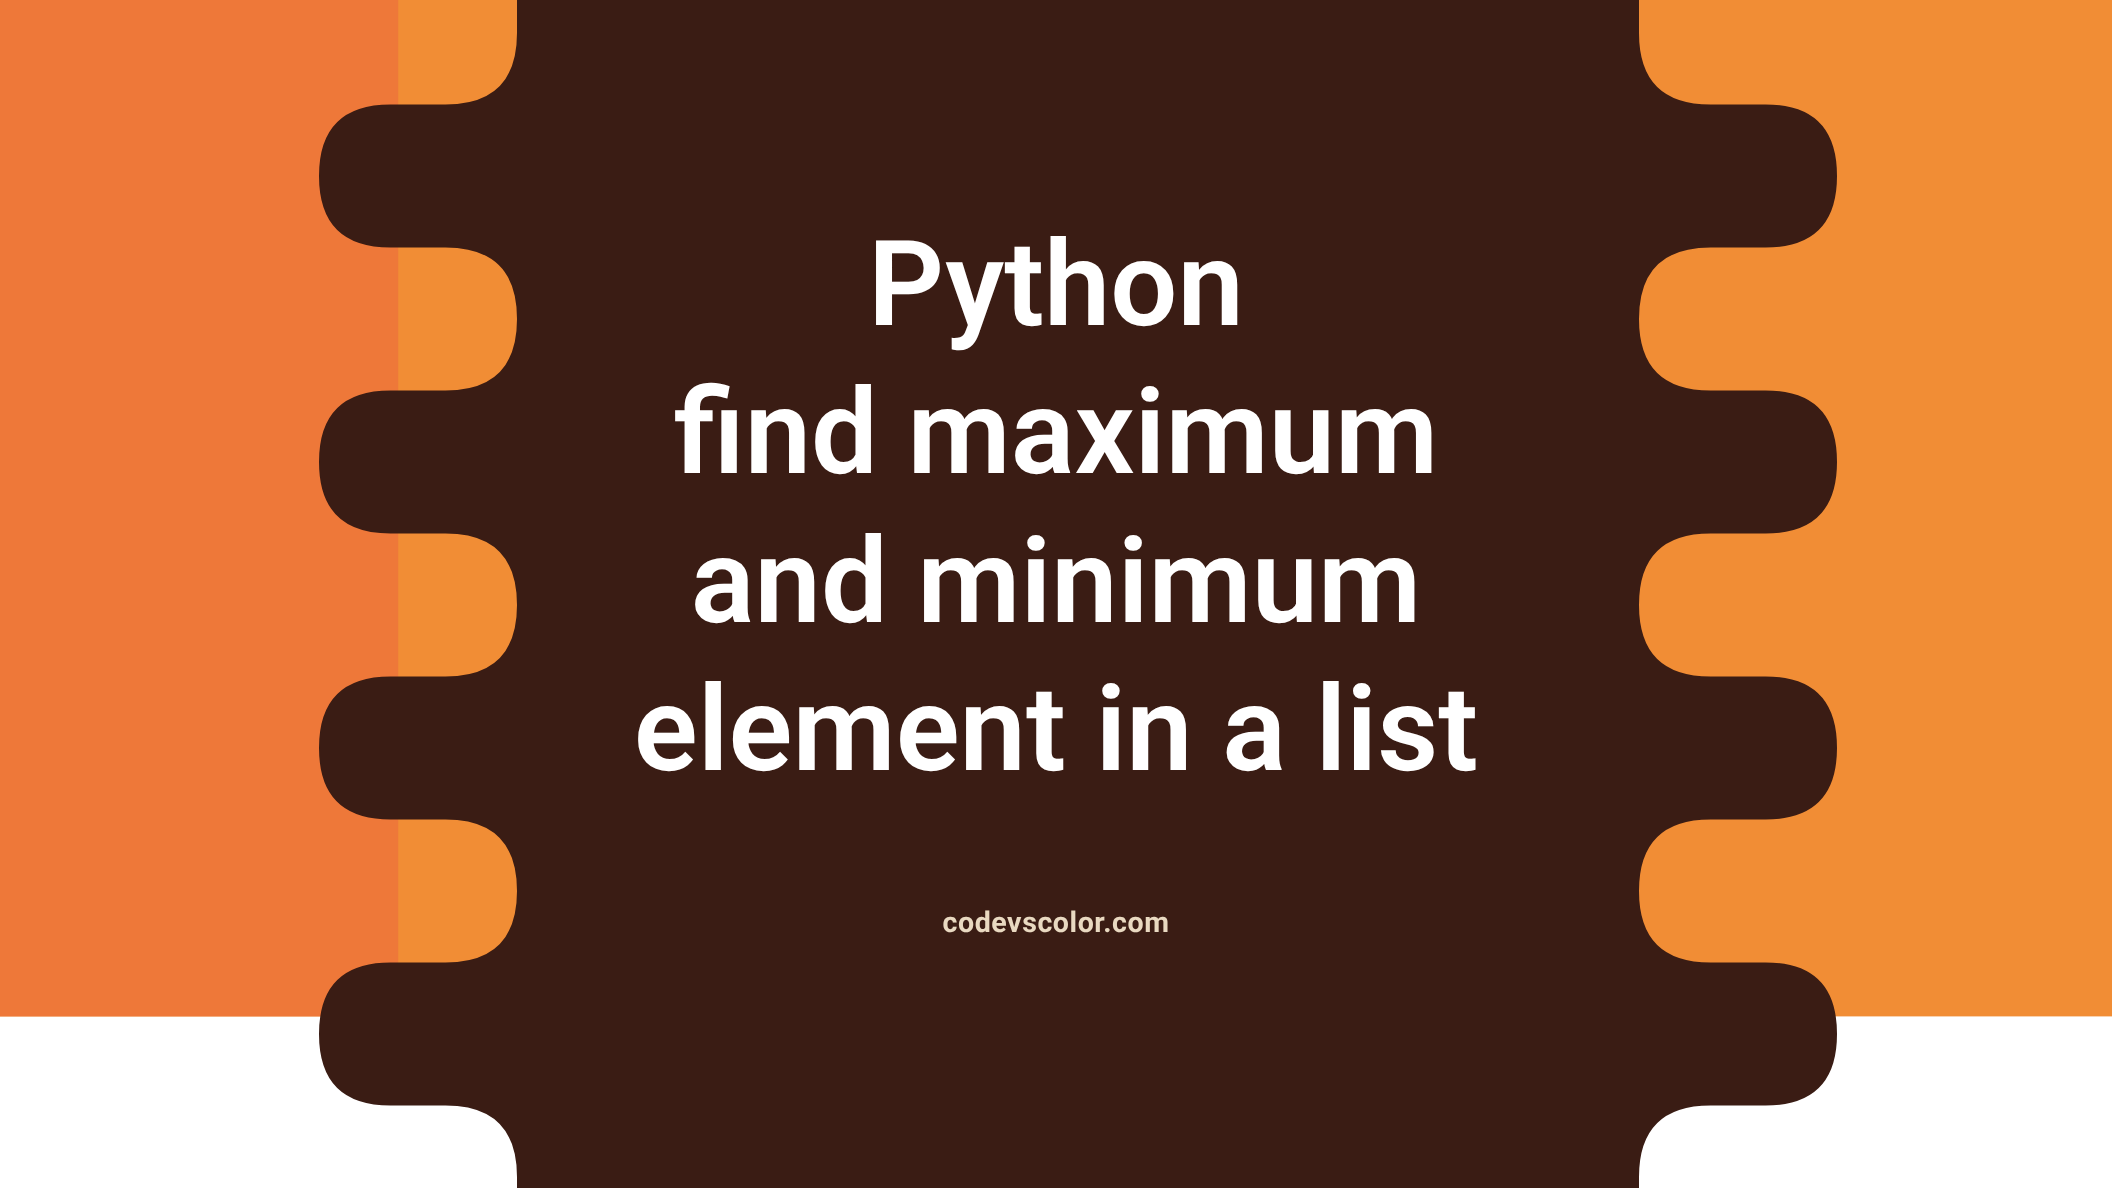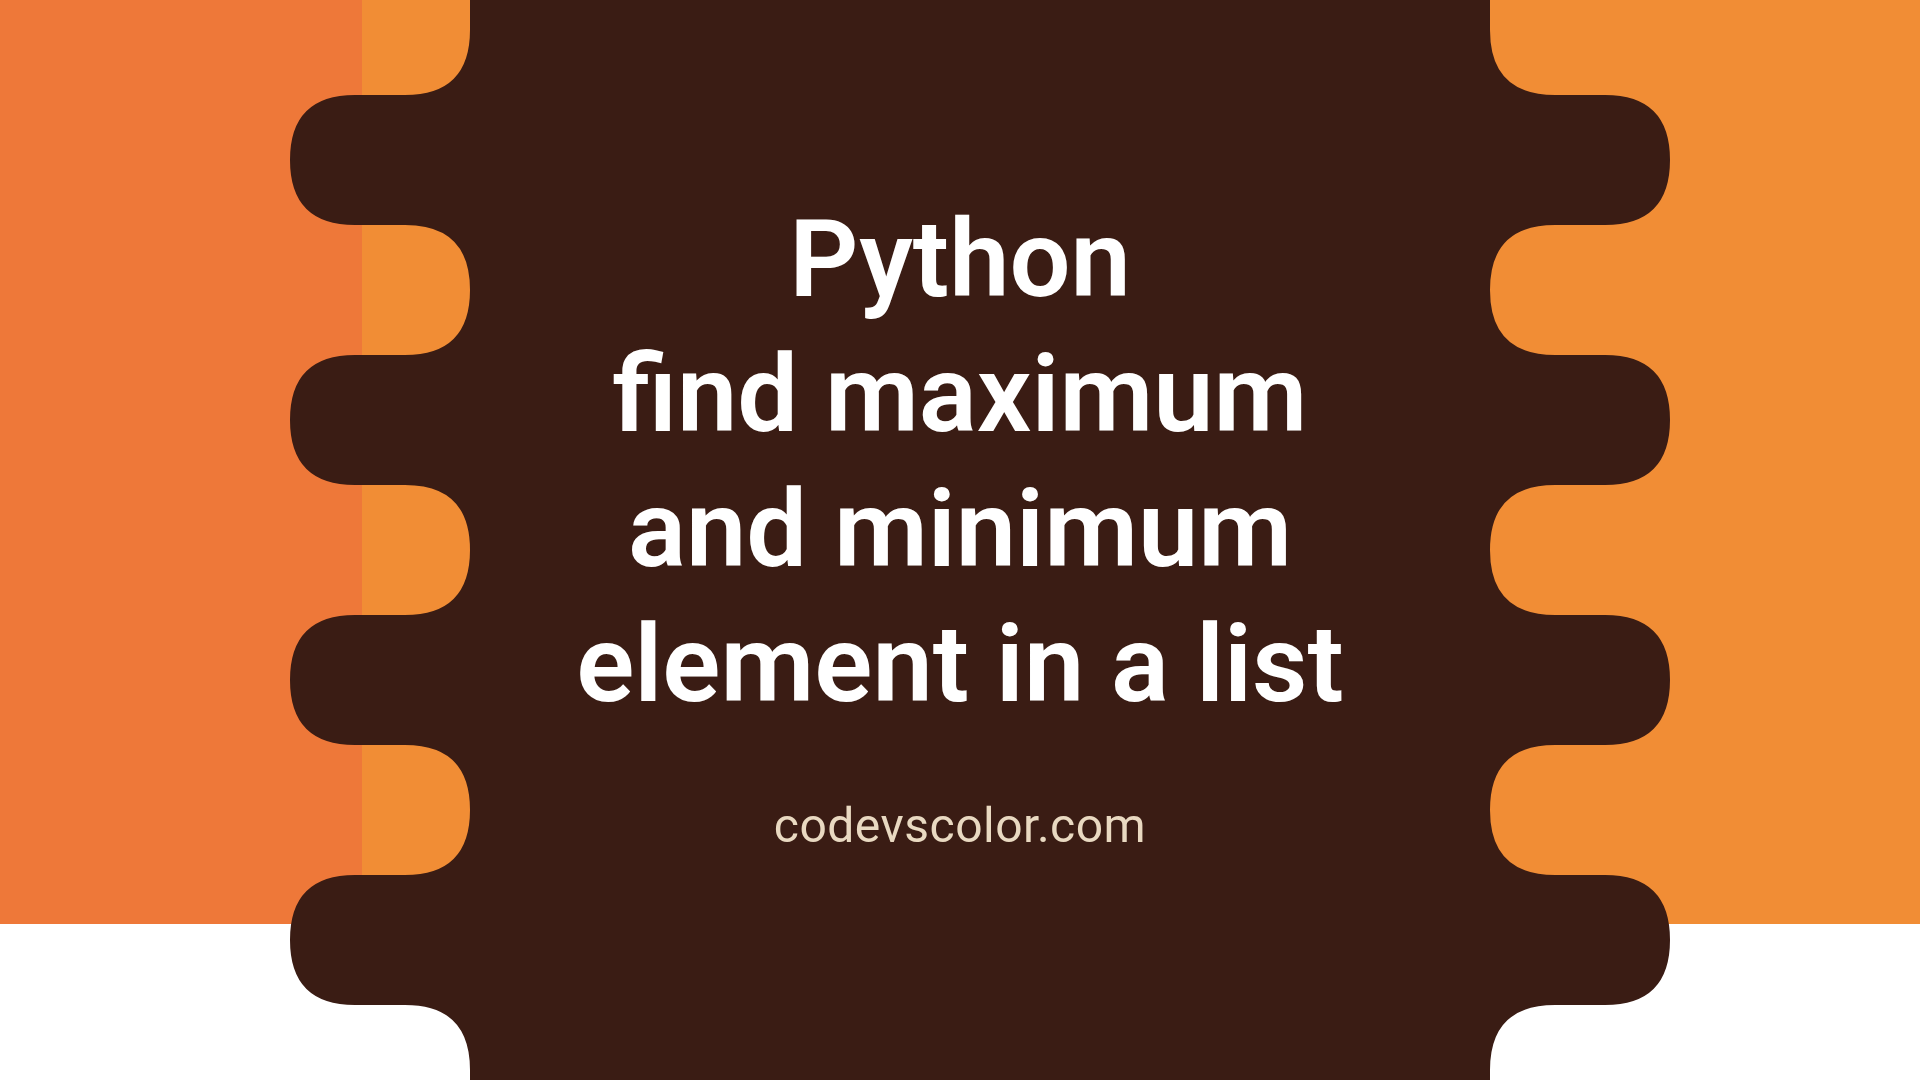--- a/index.html
+++ b/index.html
@@ -43,22 +43,22 @@
     line-height: 1.25;
     white-space: pre-line;
   }
   .site-credit {
     position: absolute;
     z-index: 3;
     left: 50%;
     transform: translateX(-50%);
     bottom: 70px;
     color: #E9D9C1;
-    font-size: 48px;
-    font-weight: 400;
+    font-size: 26px;
+    font-weight: 700;
     letter-spacing: 0.5px;
   }
 </style>
 </head>
 <body>
 
 <div class="canvas">
   <div class="left-orange"></div>
 
   <svg class="blob" viewBox="0 0 1920 1080" preserveAspectRatio="none">

